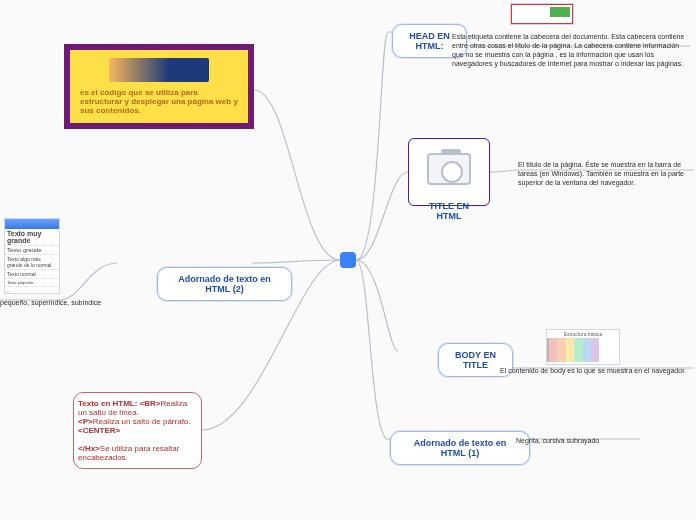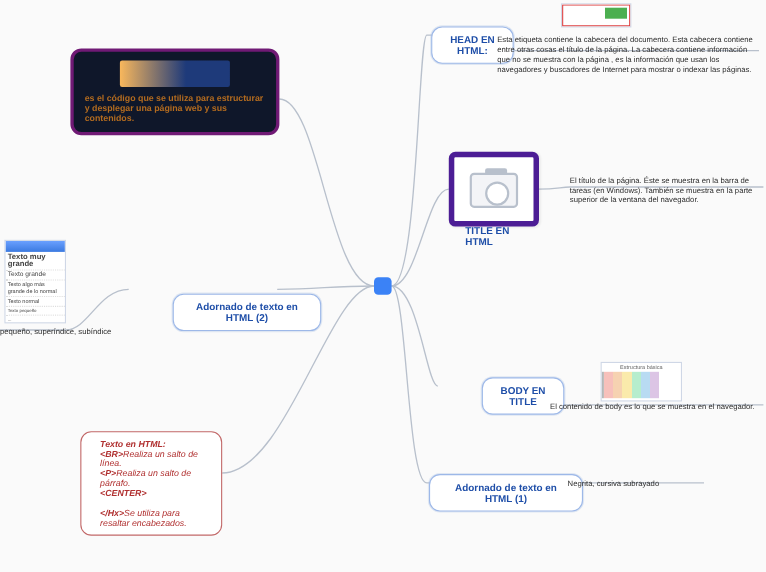--- a/index.html
+++ b/index.html
@@ -44,56 +44,55 @@
   }
   .detail {
     position: absolute;
     color: #2a2a2a;
     font-size: 7px;
     line-height: 1.3;
     z-index: 2;
   }
   .orange-box {
     position: absolute;
-    border: 3px solid #701a75;
-    border-radius: 10px;
-    background: #0f172a;
+    border: 6px solid #701a75;
+    border-radius: 0;
+    background: #fde047;
     padding: 8px 10px;
     font-size: 8px;
     font-weight: bold;
     color: #b36b1f;
     z-index: 2;
   }
   .orange-img-ph {
     width: 100px;
     height: 24px;
     background: linear-gradient(90deg,#f8b75c,#1e3a7a 60%,#1e3a7a);
     margin: 0 auto 6px auto;
     border-radius: 2px;
   }
   .red-box {
     position: absolute;
     border: 1px solid #c26868;
     border-radius: 10px;
     background: #fff;
-    padding: 6px 17px;
+    padding: 6px 4px;
     font-size: 8px;
     z-index: 2;
-    font-style: italic;
   }
   .red-box .k { color: #b03030; font-weight: bold; }
   .red-box .t { color: #b03030; }
   .camera-box {
     position: absolute;
-    border: 5px solid #4c1d95;
+    border: 1px solid #4c1d95;
     border-radius: 6px;
     background: #fff;
     padding: 14px 10px 12px 10px;
     z-index: 2;
-    text-align: left;
+    text-align: center;
     box-shadow: 1px 1px 2px rgba(0,0,0,0.06);
   }
   .camera-box .cam-icon {
     width: 44px;
     height: 32px;
     margin: 0 auto 16px auto;
     border: 2px solid #b8c0cc;
     border-radius: 4px;
     position: relative;
     background: #f3f4f7;

